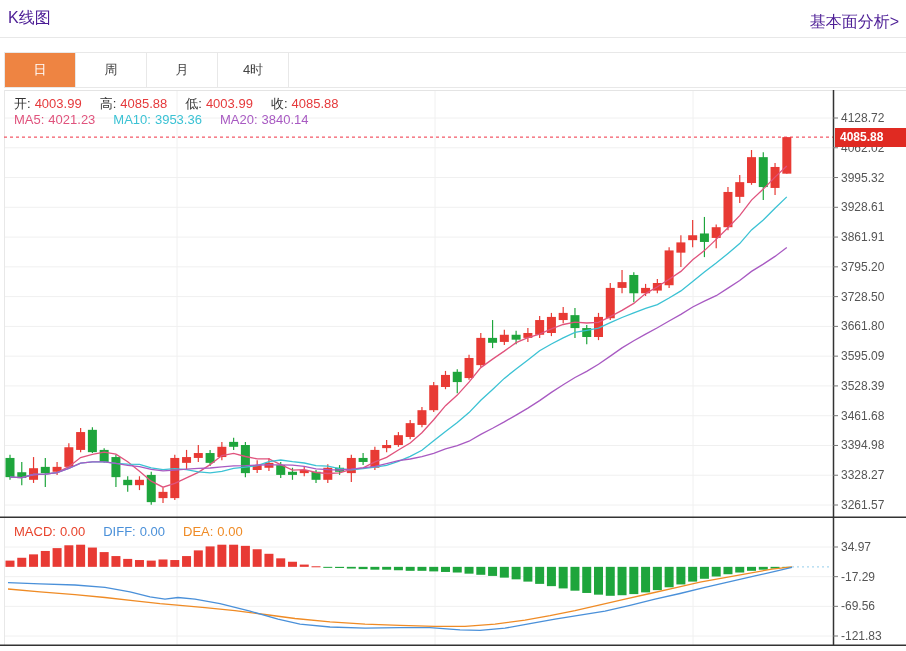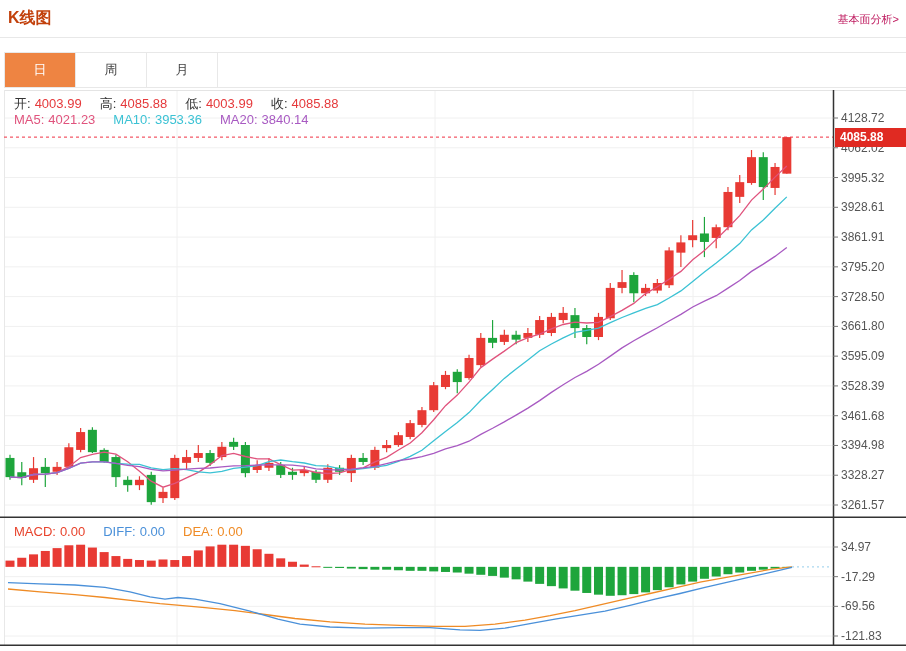--- a/index.html
+++ b/index.html
@@ -1,19 +1,19 @@
 <!DOCTYPE html>
 <html><head>
 <meta charset="utf-8">
 <style>
   html,body{margin:0;padding:0;background:#fff;}
   body{width:906px;height:651px;font-family:"Liberation Sans",sans-serif;overflow:hidden;}
   .page{position:relative;width:906px;height:651px;background:#fff;}
-  .title{position:absolute;left:8px;top:8px;font-size:16px;font-weight:bold;color:#c2410c;}
-  .fx-link{position:absolute;right:7px;top:12px;font-size:11px;color:#be185d;cursor:pointer;text-decoration:none;}
+  .title{position:absolute;left:8px;top:8px;font-size:16px;font-weight:normal;color:#4c1d95;}
+  .fx-link{position:absolute;right:7px;top:12px;font-size:16px;color:#4c1d95;cursor:pointer;text-decoration:none;}
   .header-sep{position:absolute;left:0;top:37px;width:906px;height:0;border-top:1px solid #e8e8e8;}
   .tab-bar{position:absolute;left:4px;top:52px;height:36px;width:902px;display:flex;
            border-top:1px solid #e8e8e8;border-bottom:1px solid #e8e8e8;border-left:1px solid #e8e8e8;box-sizing:border-box;background:#fff;}
   .tab{width:70px;height:34px;line-height:34px;text-align:center;font-size:13px;color:#444;
        border-right:1px solid #e8e8e8;cursor:pointer;background:#fff;user-select:none;}
   .tab.active{color:#fff;}
   .overlay-row{position:absolute;left:14px;font-size:13px;white-space:nowrap;pointer-events:none;}
   .overlay-row span{margin-right:4px;}
   .overlay-row .pair{margin-right:14px;}
   svg{position:absolute;left:0;display:block;}
@@ -26,20 +26,21 @@
 <div class="page">
 
   <div class="title">K线图</div>
   <a class="fx-link">基本面分析&gt;</a>
   <div class="header-sep"></div>
 
   <div class="tab-bar" id="tab-bar">
       <div class="tab active" style="background: rgb(238, 132, 66);">日</div>
       <div class="tab">周</div>
       <div class="tab">月</div>
+      <div class="tab">4时</div>
     </div>
 
   <svg id="main-svg" style="top:90px;" width="906" height="428" viewBox="0 90 906 428">
       <line x1="4" y1="118" x2="833" y2="118" stroke="#f0f0f0" stroke-width="1"></line>
       <line x1="4" y1="147.76751427088752" x2="833" y2="147.76751427088752" stroke="#f0f0f0" stroke-width="1"></line>
       <line x1="4" y1="177.5350285417748" x2="833" y2="177.5350285417748" stroke="#f0f0f0" stroke-width="1"></line>
       <line x1="4" y1="207.307005708355" x2="833" y2="207.307005708355" stroke="#f0f0f0" stroke-width="1"></line>
       <line x1="4" y1="237.07451997924252" x2="833" y2="237.07451997924252" stroke="#f0f0f0" stroke-width="1"></line>
       <line x1="4" y1="266.8464971458227" x2="833" y2="266.8464971458227" stroke="#f0f0f0" stroke-width="1"></line>
       <line x1="4" y1="296.61401141671" x2="833" y2="296.61401141671" stroke="#f0f0f0" stroke-width="1"></line>

